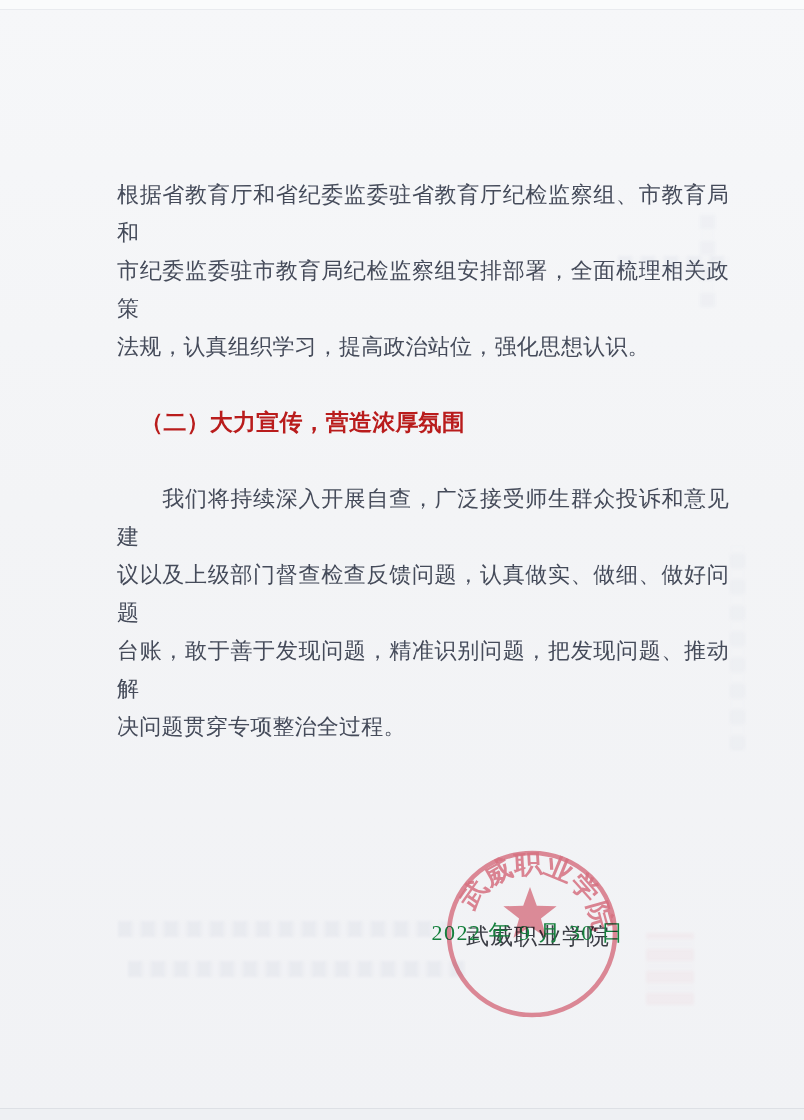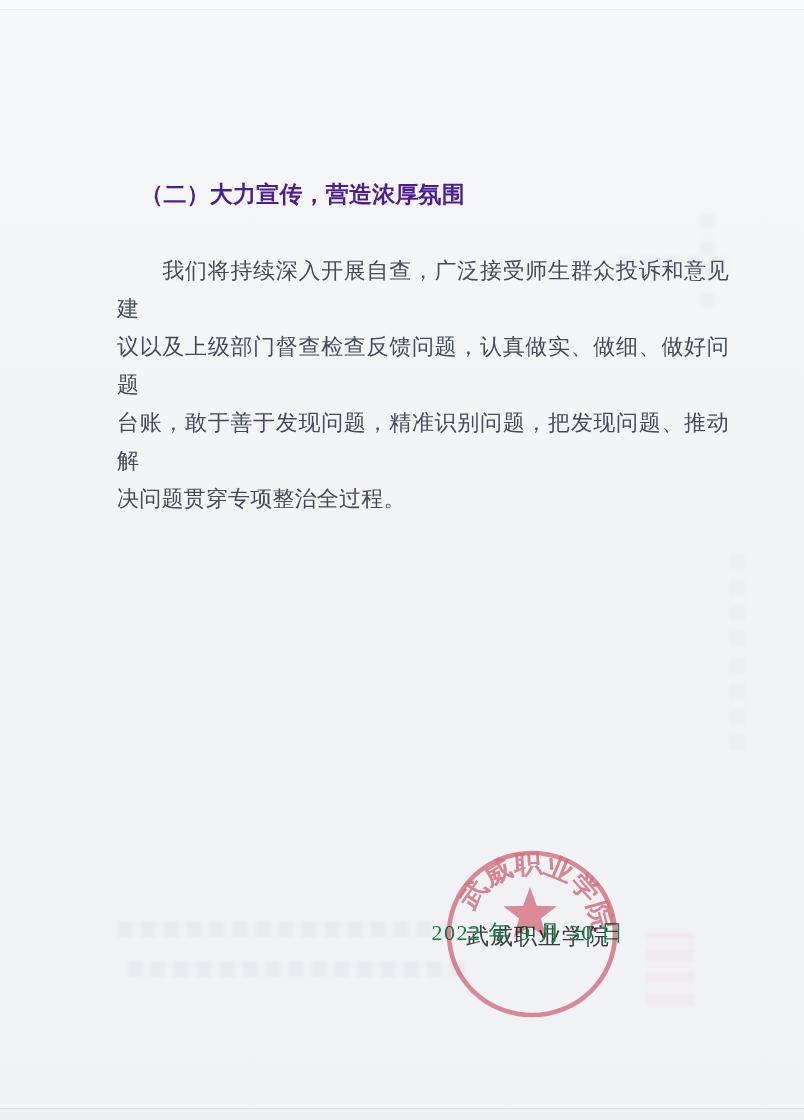--- a/index.html
+++ b/index.html
@@ -19,21 +19,21 @@
   }
   .doc-body {
     position: absolute; left: 117px; top: 138px; width: 612px;
     font-size: 22px; line-height: 38px; color: #454b5a;
     letter-spacing: 0.2px;
     white-space: pre-line;
     text-align: justify;
   }
   .doc-body p, .doc-body h3 { margin: 0; padding: 0; white-space: pre-line; }
   .doc-body h3 {
-    font-size: 23px; line-height: 38px; font-weight: bold; color: #4c1d95;
+    font-size: 23px; line-height: 38px; font-weight: bold; color: #b91c1c;
   }
   .signature-org {
     position: absolute; left: 440px; top: 922px; width: 196px;
     font-size: 23px; line-height: 30px; text-align: center;
     color: #3a3c44; letter-spacing: 1px;
   }
   .signature-date {
     position: absolute; left: 428px; top: 918px; width: 200px;
     font-size: 22px; line-height: 30px; text-align: center;
     color: #15803d; letter-spacing: 1.5px; font-family: Liberation Serif, serif;
@@ -56,20 +56,23 @@
     background: repeating-linear-gradient(0deg, rgba(226,128,148,0.16) 0 12px, rgba(226,128,148,0.03) 12px 22px);
   }
 </style>
 </head>
 <body>
 
 <div class="edge-top"></div>
 <div class="edge-bottom"></div>
 
 <div class="doc-body">
+  <p>根据省教育厅和省纪委监委驻省教育厅纪检监察组、市教育局和
+市纪委监委驻市教育局纪检监察组安排部署，全面梳理相关政策
+法规，认真组织学习，提高政治站位，强化思想认识。</p>
   <h3>　（二）大力宣传，营造浓厚氛围</h3>
   <p>　　我们将持续深入开展自查，广泛接受师生群众投诉和意见建
 议以及上级部门督查检查反馈问题，认真做实、做细、做好问题
 台账，敢于善于发现问题，精准识别问题，把发现问题、推动解
 决问题贯穿专项整治全过程。</p>
   
   
 </div>
 
 <div class="smudge h-row" style="left:618px; top:256px; width:112px; opacity:0.45;"></div>

